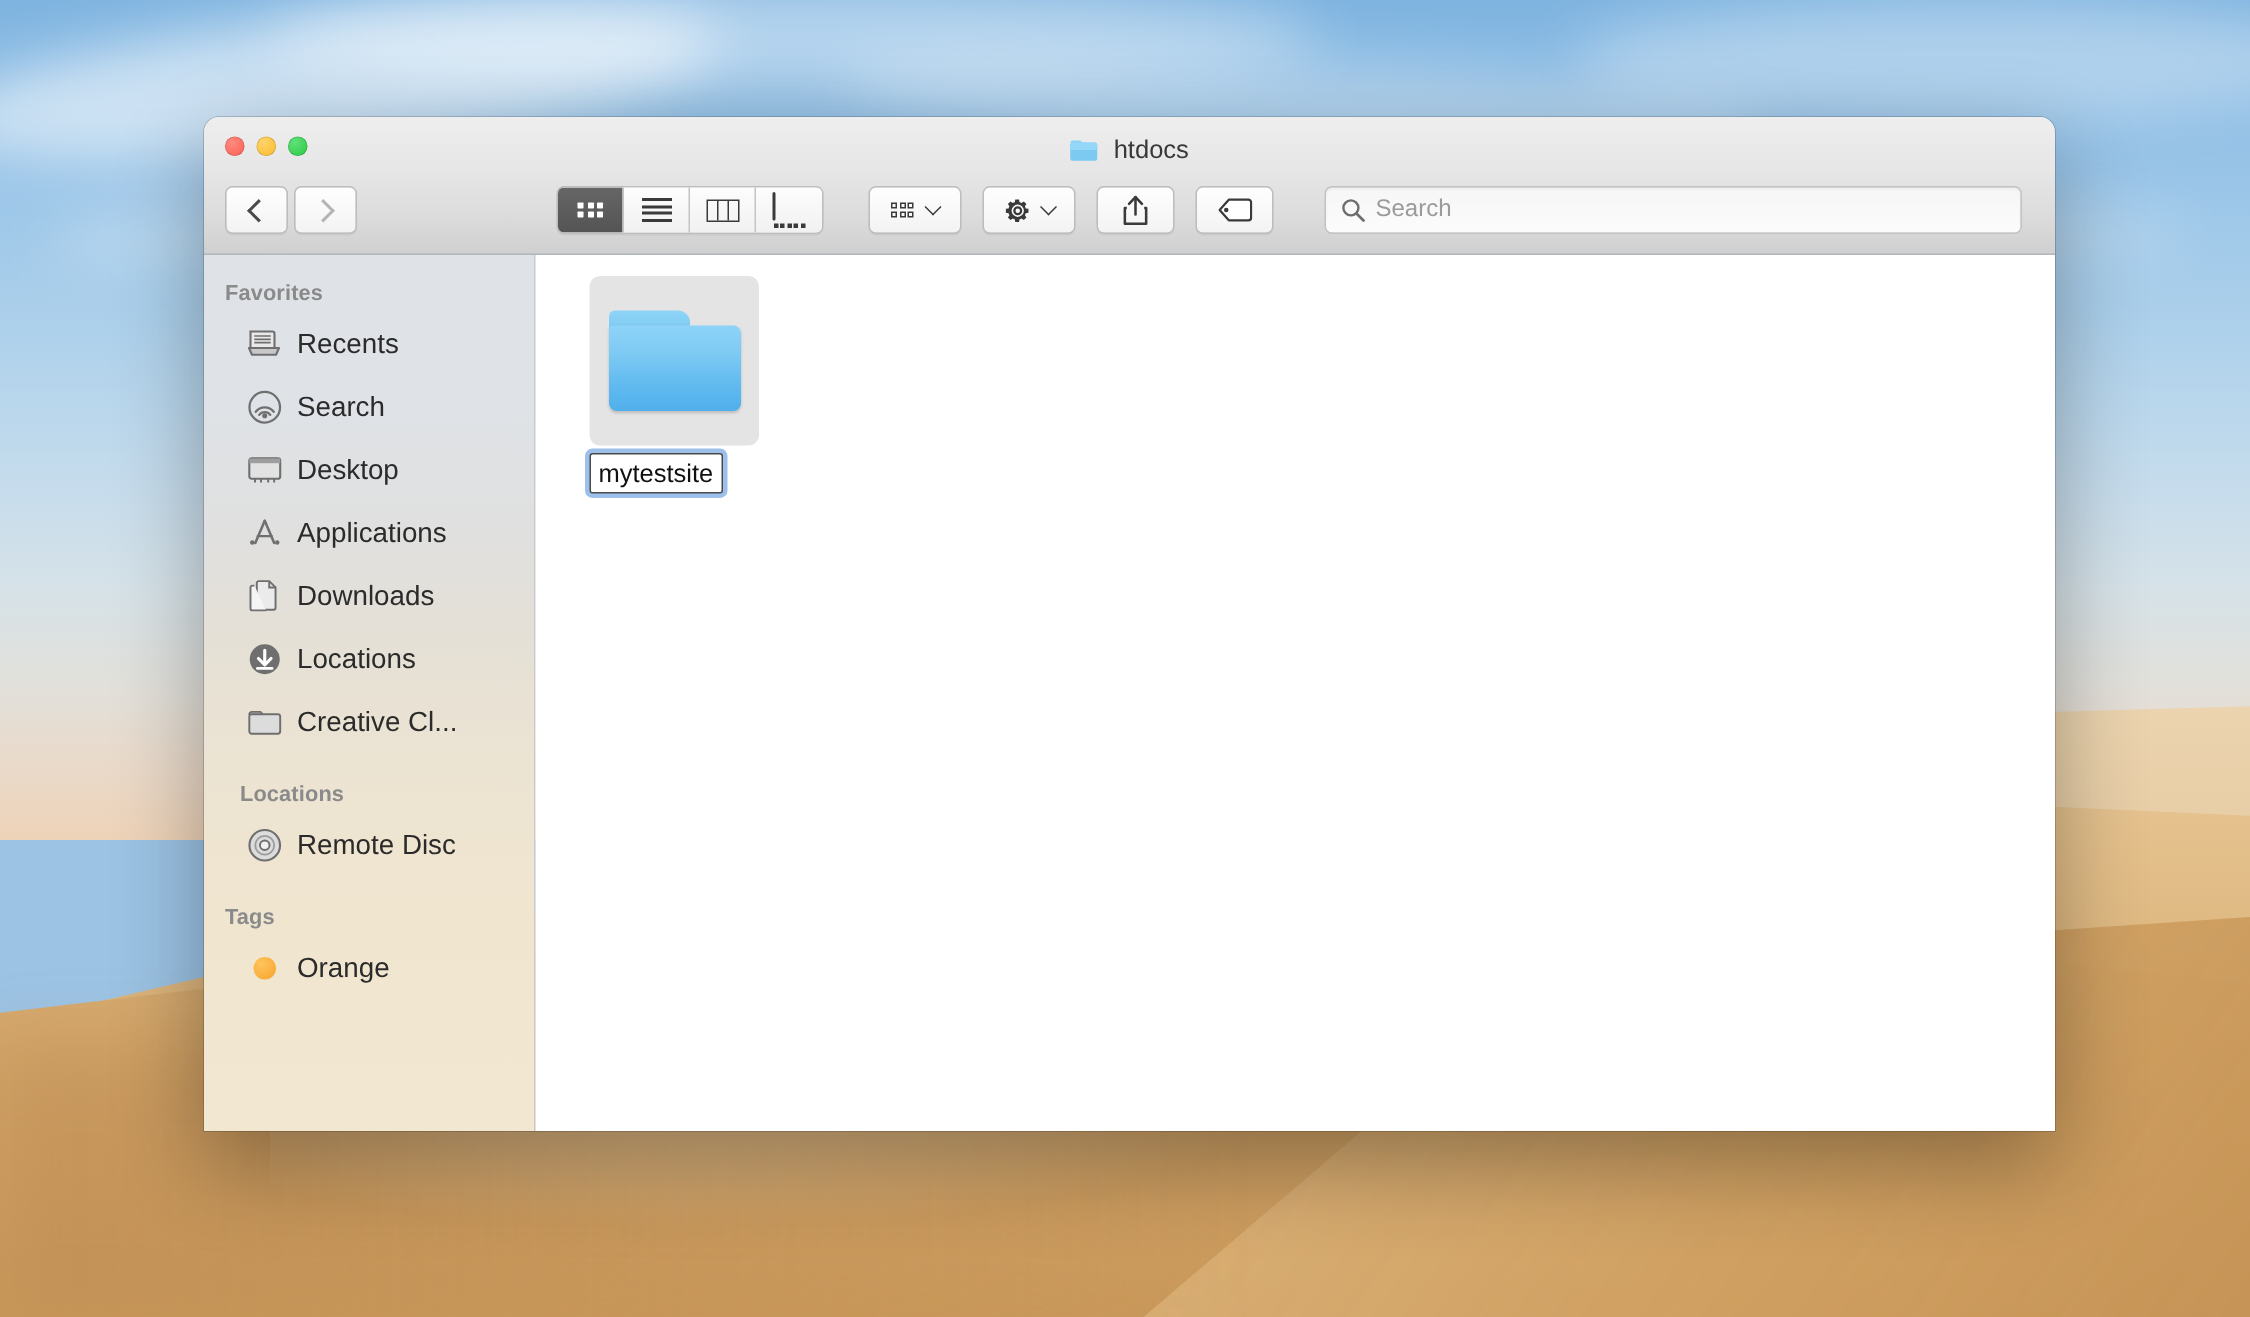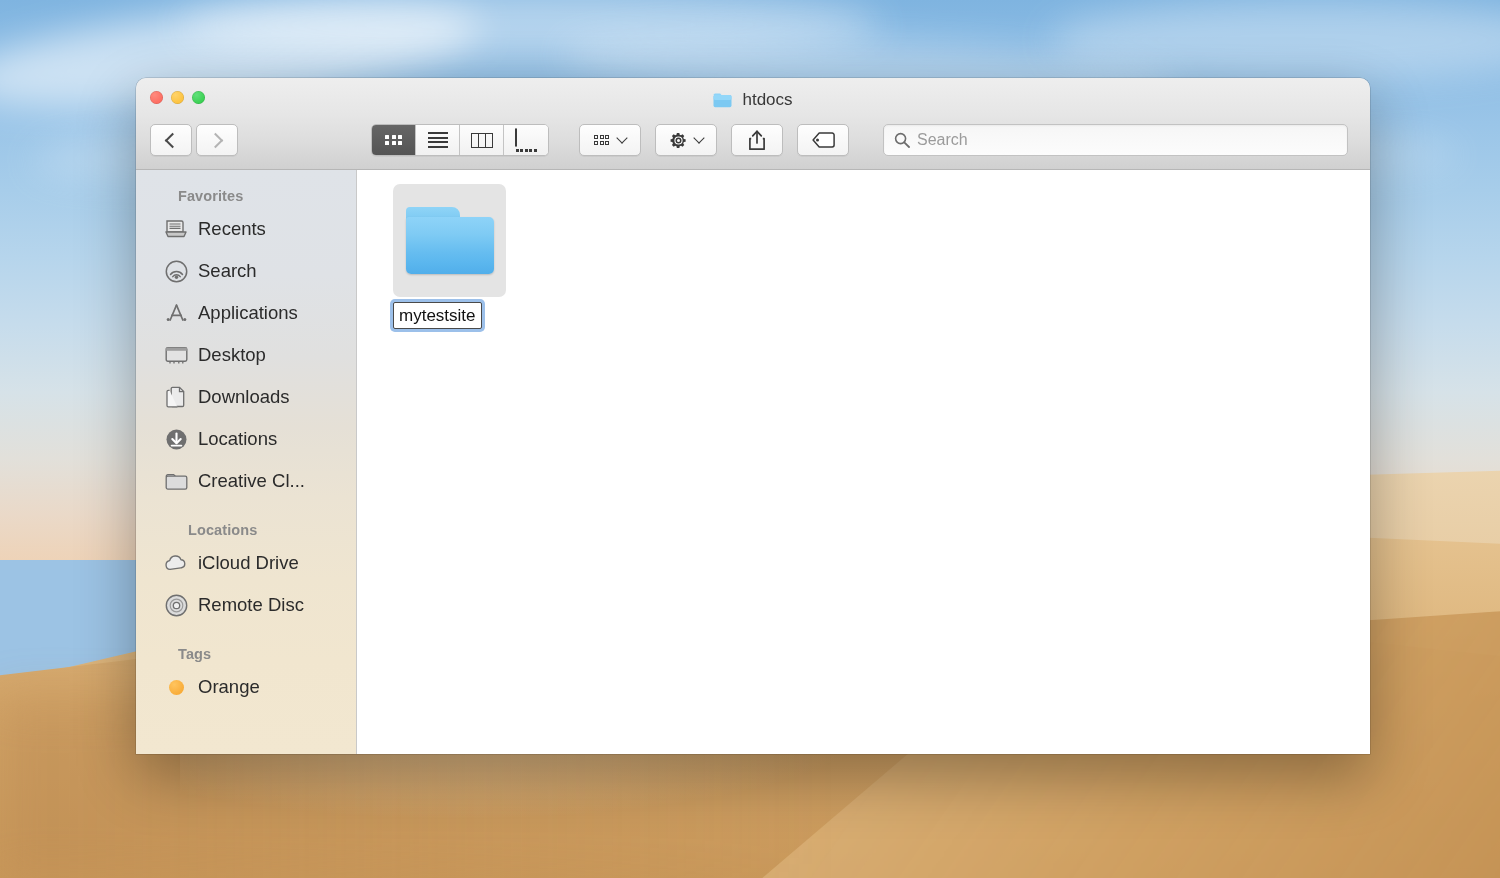--- a/index.html
+++ b/index.html
@@ -145,21 +145,21 @@
   
   .wbody { flex:1; display:flex; min-height:0; }
 
   .sidebar {
     width:221px; flex:0 0 221px; position:relative; overflow:hidden;
     border-right:1px solid #c9c9c9; padding-top:8px;
     background:linear-gradient(180deg,
       #dfe3e8 0%, #dfe2e6 18%, #e0e0df 32%, #e5e0d6 44%,
       #ebe3d3 56%, #efe5d0 70%, #f1e6cf 84%, #f2e7d0 100%);
   }
-  .sect { font-size:14.5px; color:#8a8a8a; font-weight:700; padding:10px 0 4px 14px; letter-spacing:.1px;margin-left:28px; }
+  .sect { font-size:14.5px; color:#8a8a8a; font-weight:700; padding:10px 0 4px 14px; letter-spacing:.1px; }
   .sect.locations { padding-top:20px;padding-left:24px; }
   .sect.tags { padding-top:20px; }
   .srow { display:flex; align-items:center; gap:10px; height:42px; padding-left:28px; }
   .srow .lbl { font-size:18.5px; color:#2b2b2b; white-space:nowrap; }
   .sic { width:24px; height:24px; flex:0 0 24px; display:flex; align-items:center; justify-content:center; }
   .dot { width:15px; height:15px; border-radius:50%; }
   .dot.red { background:radial-gradient(circle at 35% 30%,#ff7a6b,#f6564a); }
   .dot.orange { background:radial-gradient(circle at 35% 30%,#ffc45e,#f6a32a); }
 
   .content { flex:1; background:#ffffff; position:relative; padding:14px 0 0 36px; }
@@ -369,44 +369,44 @@
             <path d="M5.5 14.5a7.5 7.5 0 0 1 12 0" fill="none" stroke="#6f6f6f" stroke-width="1.5" stroke-linecap="round"></path>
             <path d="M7.8 16.6a4.7 4.7 0 0 1 7.4 0" fill="none" stroke="#6f6f6f" stroke-width="1.5" stroke-linecap="round"></path>
             <circle cx="11.5" cy="17.2" r="1.7" fill="#6f6f6f"></circle>
           </svg>
         </span>
         <span class="lbl">Search</span>
       </div>
 
       <div class="srow">
         <span class="sic">
+          <svg width="23" height="19" viewBox="0 0 23 19">
+            <rect x="1.2" y="1.6" width="20.6" height="13.6" rx="1.6" fill="#e2e2e2" stroke="#6f6f6f" stroke-width="1.4"></rect>
+            <rect x="1.2" y="1.6" width="20.6" height="3.2" fill="#9e9e9e"></rect>
+            <path d="M5 15.2v2.4M9 15.2v2.4M13.8 15.2v2.4M17.8 15.2v2.4" stroke="#6f6f6f" stroke-width="1.3"></path>
+          </svg>
+        </span>
+        <span class="lbl">Desktop</span>
+      </div>
+
+      <div class="srow">
+        <span class="sic">
           <svg width="23" height="22" viewBox="0 0 23 22">
             <path d="M11.5 3.2 17.8 18" fill="none" stroke="#6f6f6f" stroke-width="1.7" stroke-linecap="round"></path>
             <path d="M11.5 3.2 5.2 18" fill="none" stroke="#6f6f6f" stroke-width="1.7" stroke-linecap="round"></path>
             <path d="M6.8 13.4h9.4" stroke="#6f6f6f" stroke-width="1.6" stroke-linecap="round"></path>
             <circle cx="3.2" cy="17.6" r="1.5" fill="#6f6f6f"></circle>
             <circle cx="19.8" cy="17.6" r="1.5" fill="#6f6f6f"></circle>
           </svg>
         </span>
         <span class="lbl">Applications</span>
       </div>
 
       <div class="srow">
         <span class="sic">
-          <svg width="23" height="19" viewBox="0 0 23 19">
-            <rect x="1.2" y="1.6" width="20.6" height="13.6" rx="1.6" fill="#e2e2e2" stroke="#6f6f6f" stroke-width="1.4"></rect>
-            <rect x="1.2" y="1.6" width="20.6" height="3.2" fill="#9e9e9e"></rect>
-            <path d="M5 15.2v2.4M9 15.2v2.4M13.8 15.2v2.4M17.8 15.2v2.4" stroke="#6f6f6f" stroke-width="1.3"></path>
-          </svg>
-        </span>
-        <span class="lbl">Desktop</span>
-      </div>
-
-      <div class="srow">
-        <span class="sic">
           <svg width="22" height="22" viewBox="0 0 22 22">
             <path d="M7.5 1.4h7l4.2 4.2v13.6a1.3 1.3 0 0 1-1.3 1.3H7.5a1.3 1.3 0 0 1-1.3-1.3V2.7A1.3 1.3 0 0 1 7.5 1.4z" fill="#ebebeb" stroke="#6f6f6f" stroke-width="1.3"></path>
             <path d="M14.5 1.4v4.2h4.2" fill="none" stroke="#6f6f6f" stroke-width="1.3"></path>
             <path d="M4.6 4.4H3.3A1.3 1.3 0 0 0 2 5.7v13.9a1.3 1.3 0 0 0 1.3 1.3h9.1" fill="#f5f5f5" stroke="#6f6f6f" stroke-width="1.3"></path>
           </svg>
         </span>
         <span class="lbl">Downloads</span>
       </div>
 
       <div class="srow">
@@ -426,28 +426,20 @@
           <svg width="23" height="19" viewBox="0 0 23 19">
             <path d="M1.2 4.2a1.6 1.6 0 0 1 1.6-1.6h5.9l1.8 1.9H2.8z" fill="#d5d5d5" stroke="#6f6f6f" stroke-width="1.2"></path>
             <rect x="1.2" y="4.1" width="20.6" height="13" rx="1.6" fill="#dcdcdc" stroke="#6f6f6f" stroke-width="1.3"></rect>
           </svg>
         </span>
         <span class="lbl">Creative Cl...</span>
       </div>
 
       <div class="sect locations">Locations</div>
 
-      <div class="srow">
-        <span class="sic">
-          <svg width="25" height="17" viewBox="0 0 25 17">
-            <path d="M6.3 14.6a4.6 4.6 0 0 1-.4-9.1 6.2 6.2 0 0 1 11.8-.9 4.2 4.2 0 0 1 .6 8.3 4.6 4.6 0 0 1-.8.1z" fill="#ececec" stroke="#6f6f6f" stroke-width="1.4" stroke-linejoin="round"></path>
-          </svg>
-        </span>
-        <span class="lbl">iCloud Drive</span>
-      </div>
 
       <div class="srow">
         <span class="sic">
           <svg width="23" height="23" viewBox="0 0 23 23">
             <circle cx="11.5" cy="11.5" r="10.2" fill="#dcdcdc" stroke="#6f6f6f" stroke-width="1.4"></circle>
             <circle cx="11.5" cy="11.5" r="6.3" fill="none" stroke="#9b9b9b" stroke-width="1.2"></circle>
             <circle cx="11.5" cy="11.5" r="3.2" fill="#f0f0f0" stroke="#6f6f6f" stroke-width="1.3"></circle>
           </svg>
         </span>
         <span class="lbl">Remote Disc</span>

